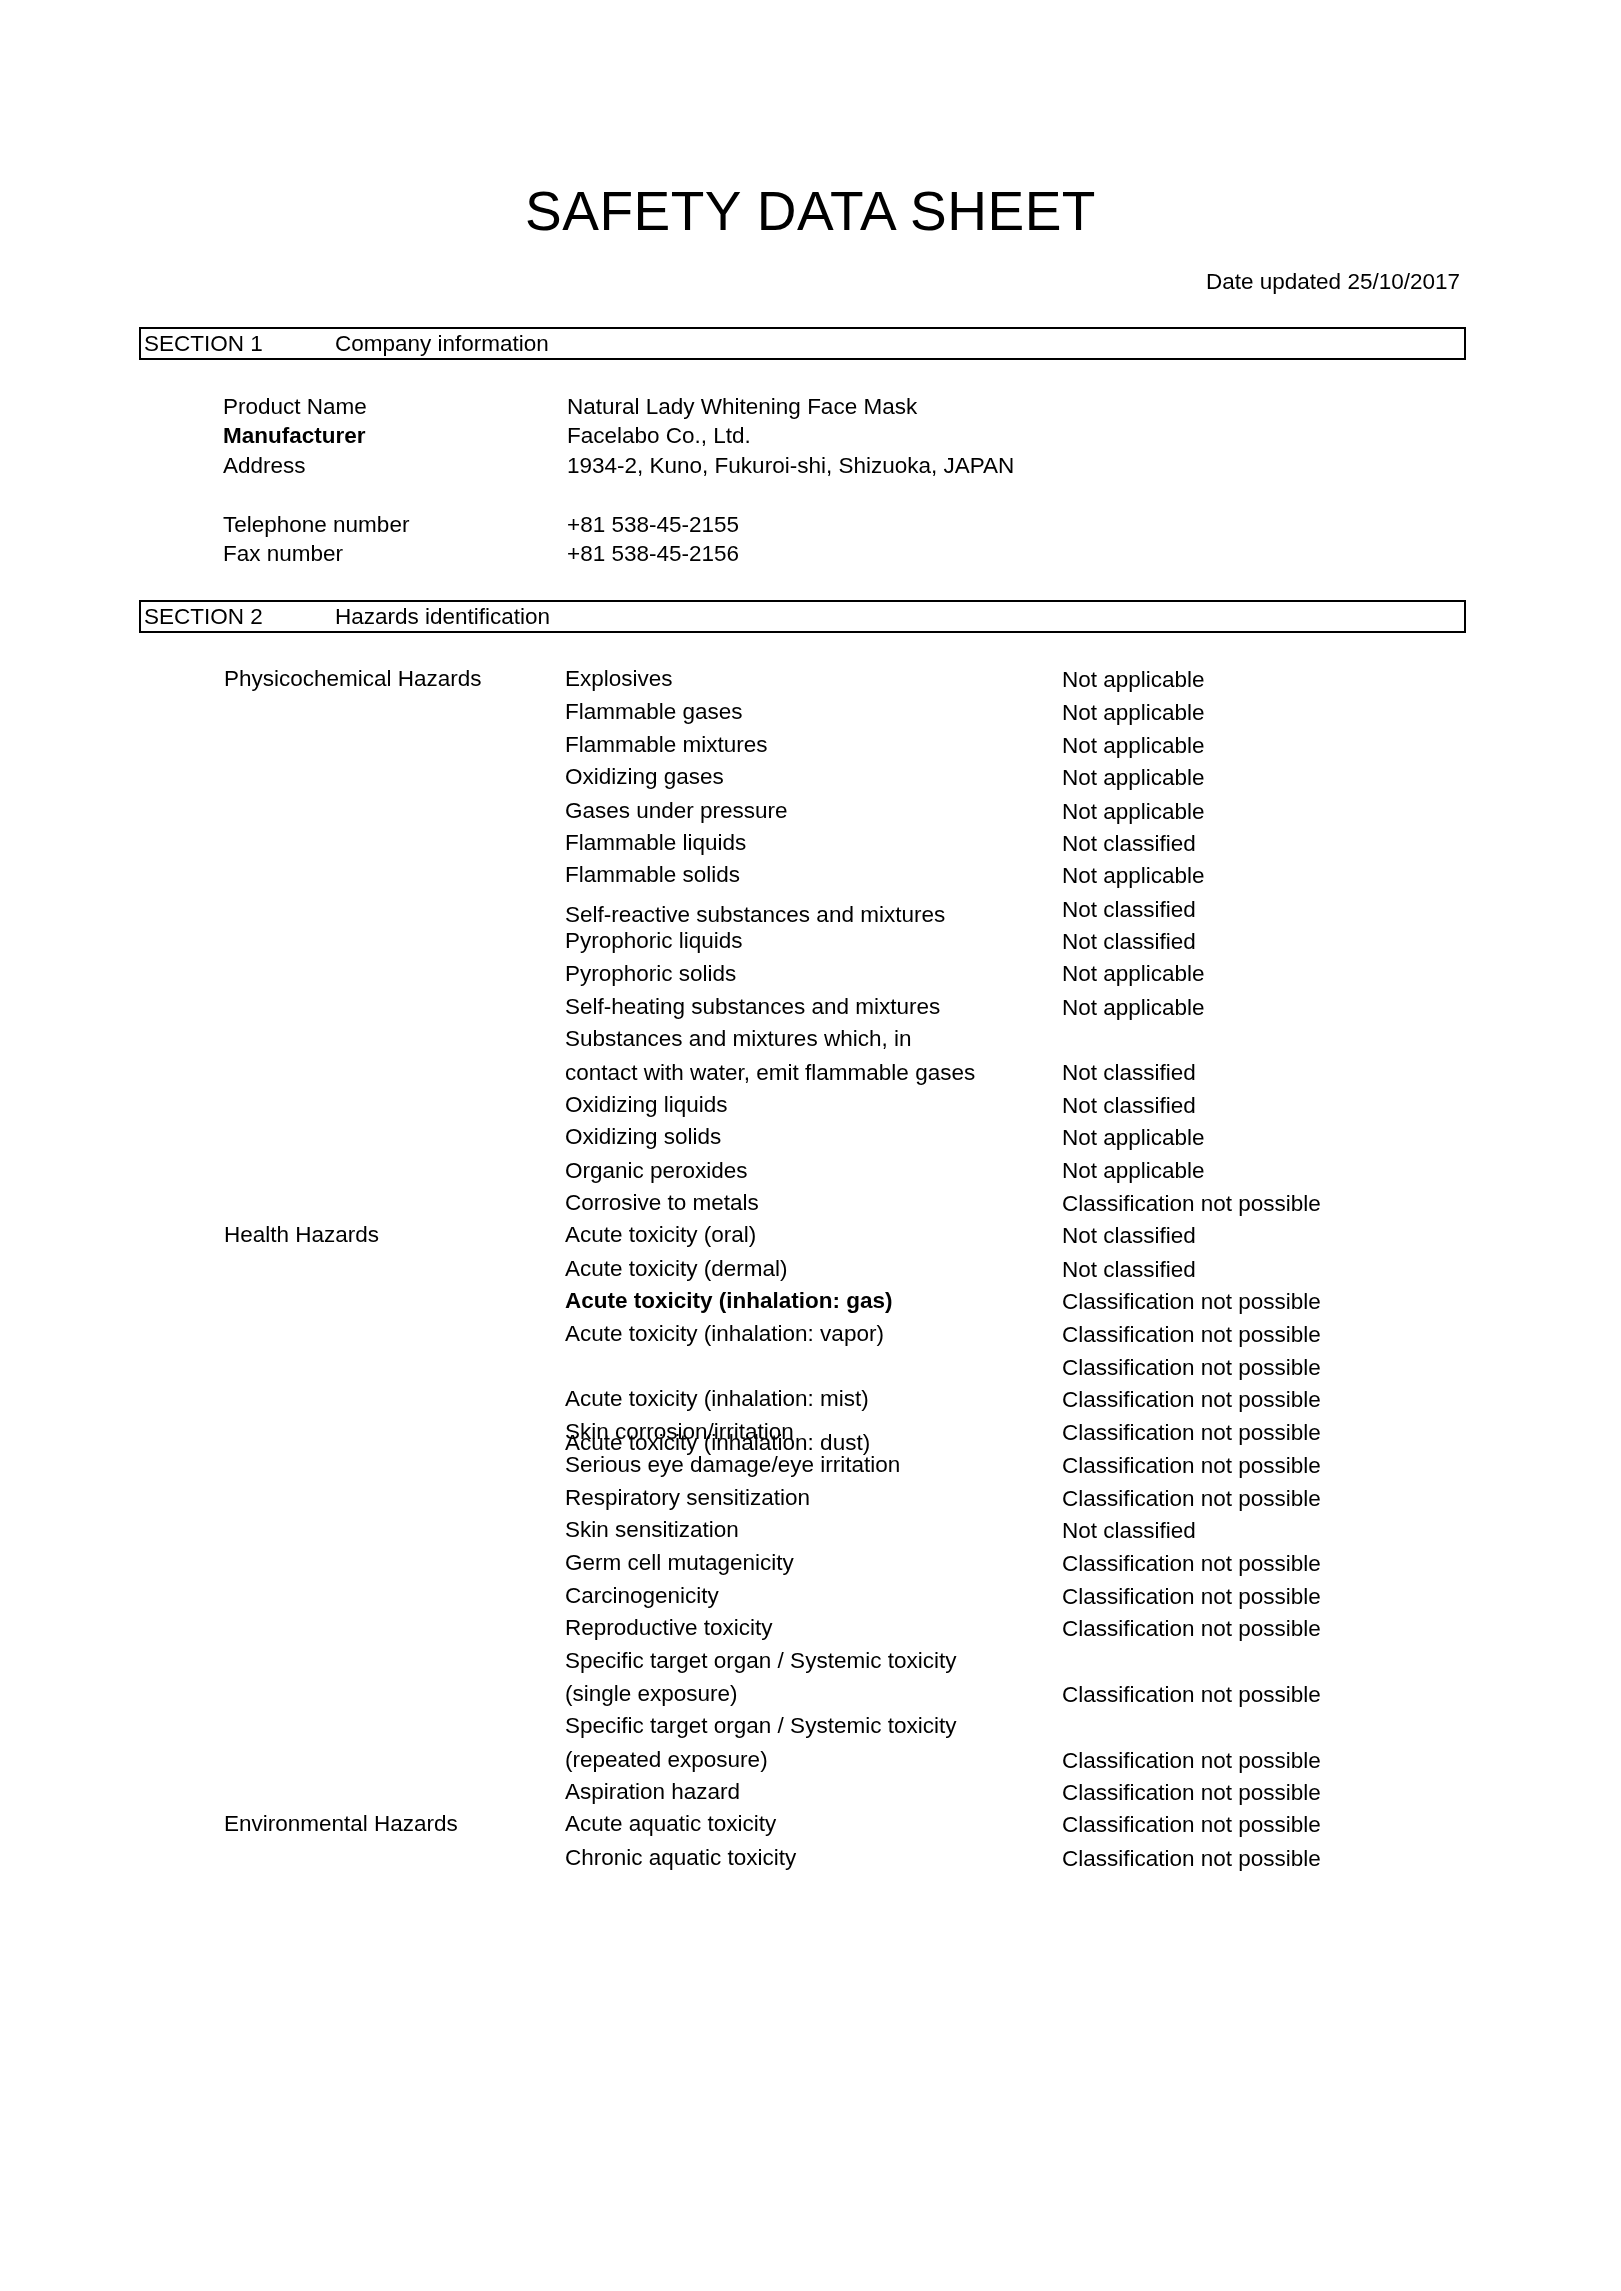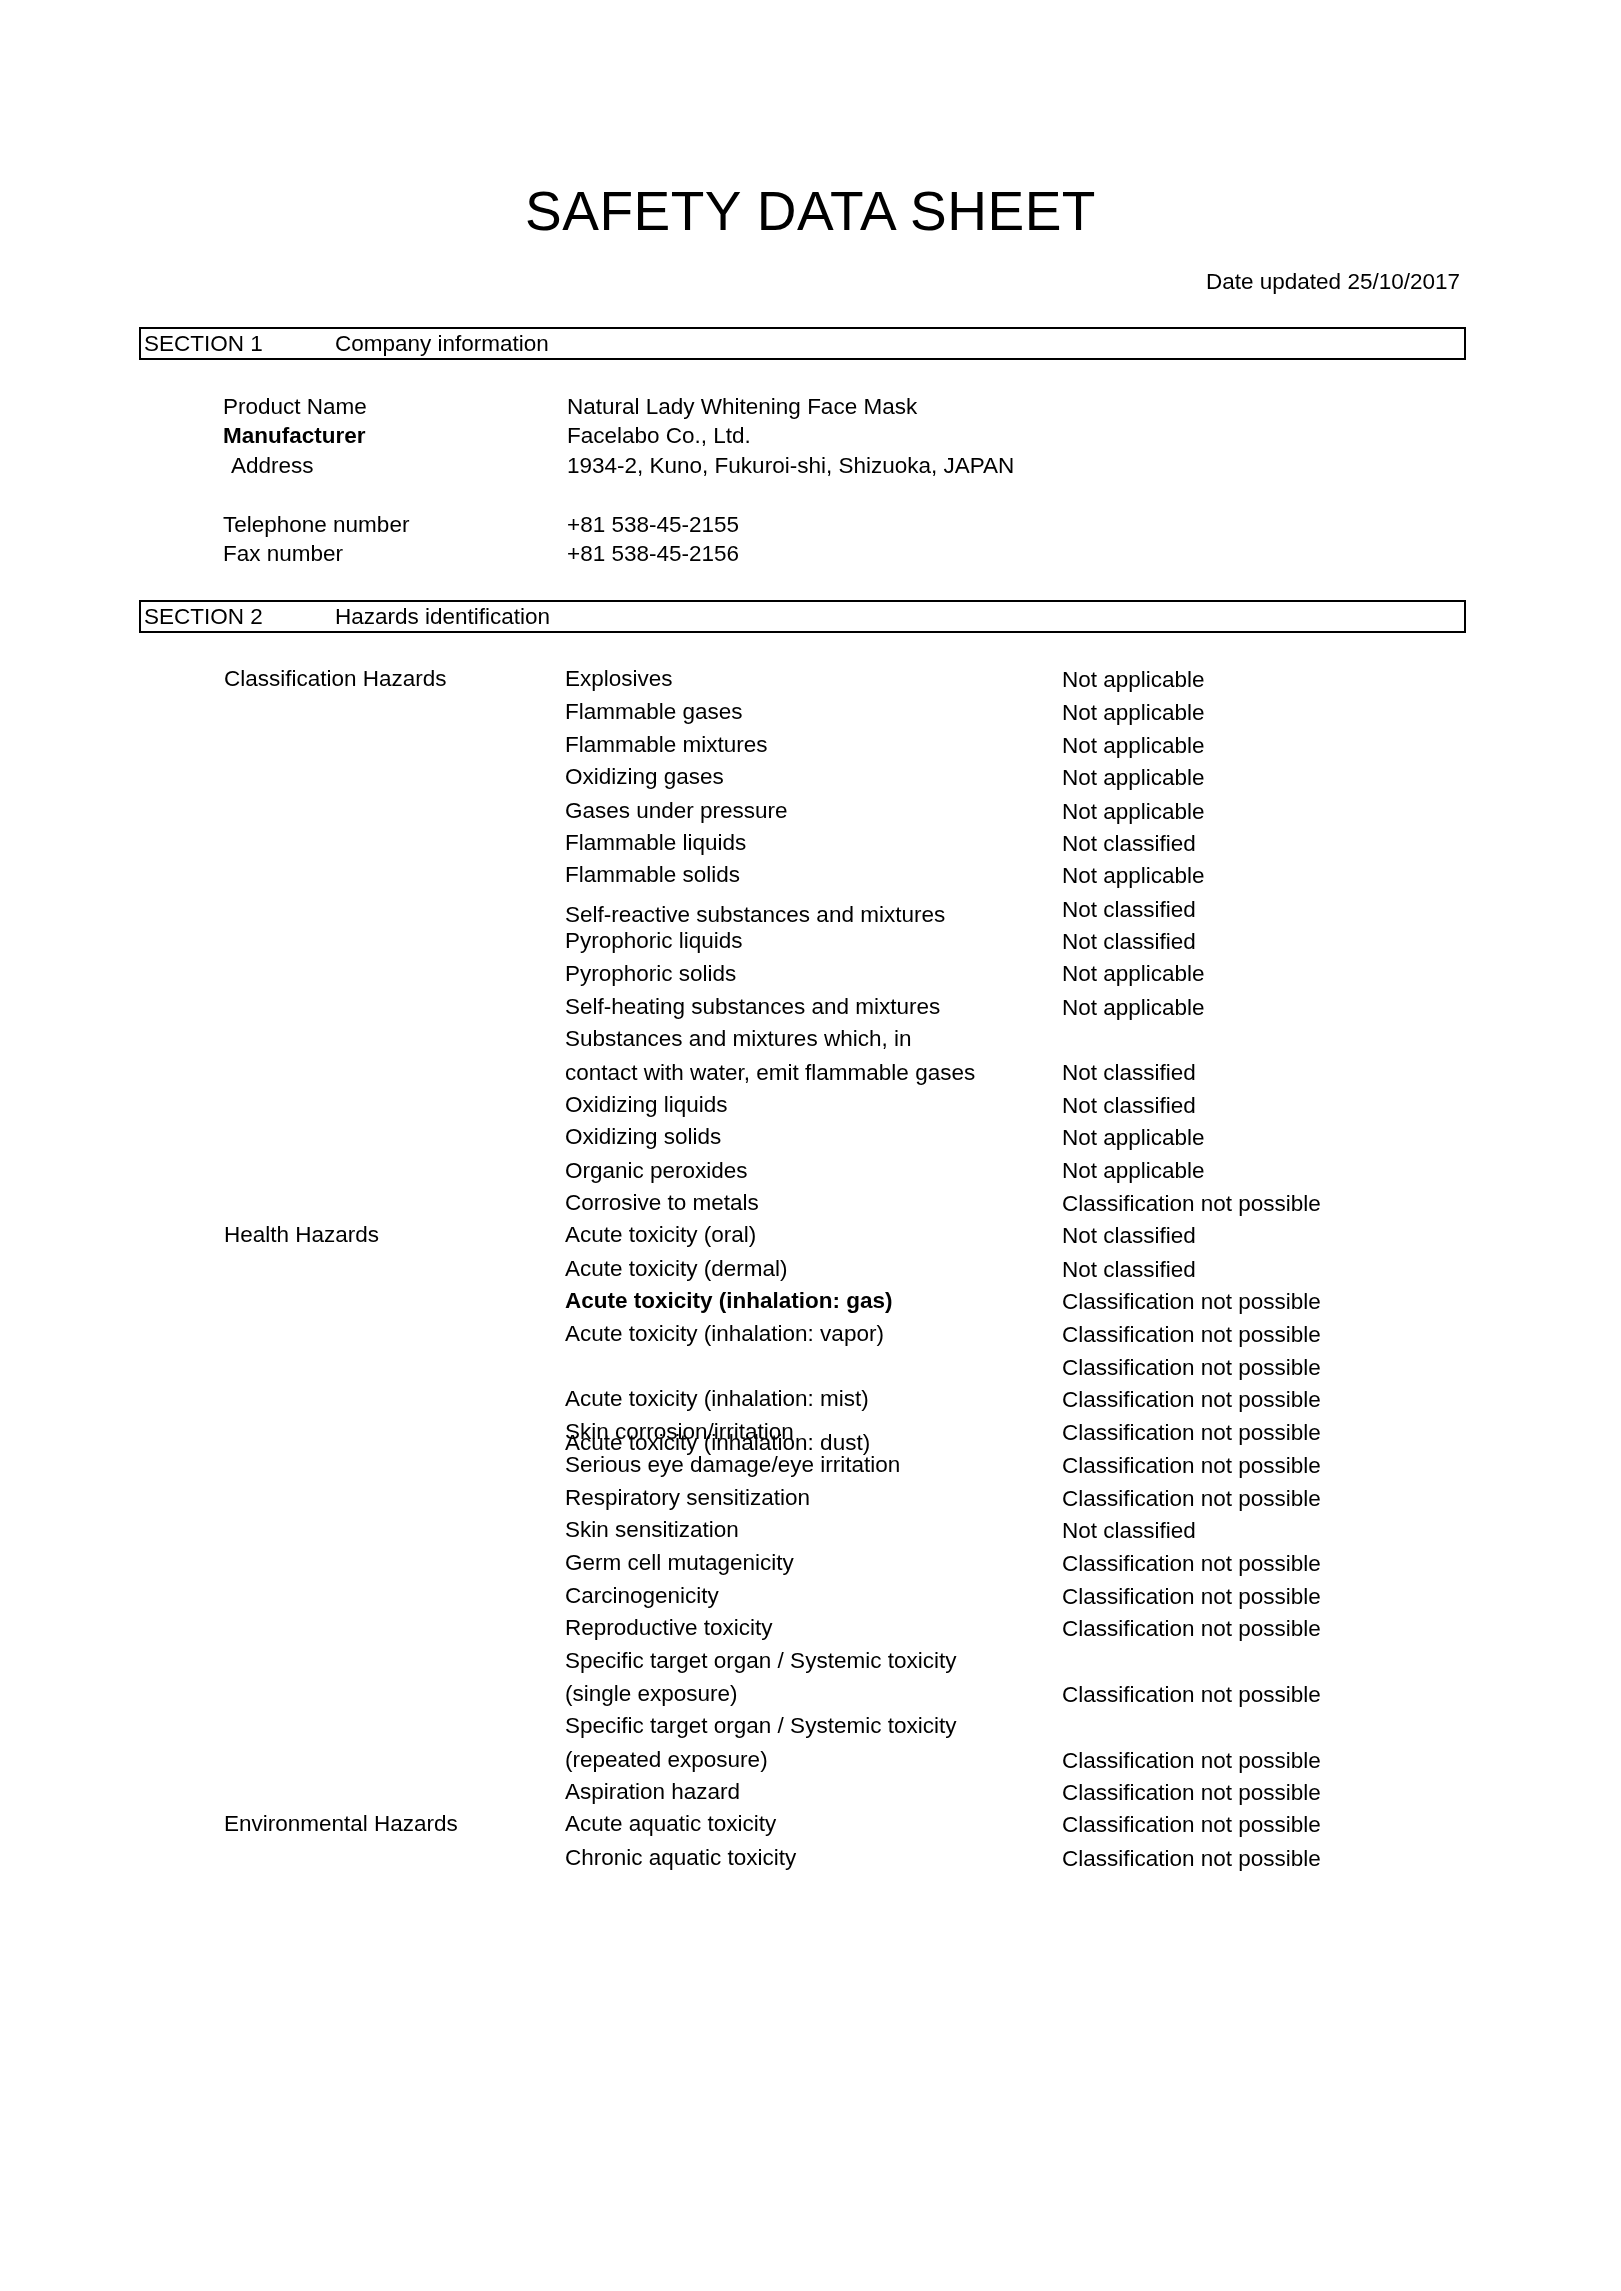--- a/index.html
+++ b/index.html
@@ -23,35 +23,35 @@
 <div class="section-box" style="top:327px;">
   <span class="num">SECTION 1</span>
   <span class="name">Company information</span>
 </div>
 
 <div id="s1">
     <div class="abs t " style="left: 223px; top: 396px;">Product Name</div>
     <div class="abs t " style="left: 567px; top: 396px;">Natural Lady Whitening Face Mask</div>
     <div class="abs t " style="left: 223px; top: 425px; font-weight: bold;">Manufacturer</div>
     <div class="abs t " style="left: 567px; top: 425px;">Facelabo Co., Ltd.</div>
-    <div class="abs t " style="left: 223px; top: 455px; margin-left: 8px;">Address</div>
+    <div class="abs t " style="left: 223px; top: 455px;">Address</div>
     <div class="abs t " style="left: 567px; top: 455px;">1934-2, Kuno, Fukuroi-shi, Shizuoka, JAPAN</div>
     <div class="abs t " style="left: 223px; top: 514px;">Telephone number</div>
     <div class="abs t " style="left: 567px; top: 514px;">+81 538-45-2155</div>
     <div class="abs t " style="left: 223px; top: 543px;">Fax number</div>
     <div class="abs t " style="left: 567px; top: 543px;">+81 538-45-2156</div>
   </div>
 
 <div class="section-box" style="top:600px;">
   <span class="num">SECTION 2</span>
   <span class="name">Hazards identification</span>
 </div>
 
 <div id="s2">
-    <div class="abs t " style="left: 224px; top: 668px;">Classification Hazards</div>
+    <div class="abs t " style="left: 224px; top: 668px;">Physicochemical Hazards</div>
     <div class="abs t " style="left: 224px; top: 1224px;">Health Hazards</div>
     <div class="abs t " style="left: 224px; top: 1813px;">Environmental Hazards</div>
     <div class="abs t " style="left: 565px; top: 668px;">Explosives</div>
     <div class="abs t " style="left: 1062px; top: 669px;">Not applicable</div>
     <div class="abs t " style="left: 565px; top: 701px;">Flammable gases</div>
     <div class="abs t " style="left: 1062px; top: 702px;">Not applicable</div>
     <div class="abs t " style="left: 565px; top: 734px;">Flammable mixtures</div>
     <div class="abs t " style="left: 1062px; top: 735px;">Not applicable</div>
     <div class="abs t " style="left: 565px; top: 766px;">Oxidizing gases</div>
     <div class="abs t " style="left: 1062px; top: 767px;">Not applicable</div>

